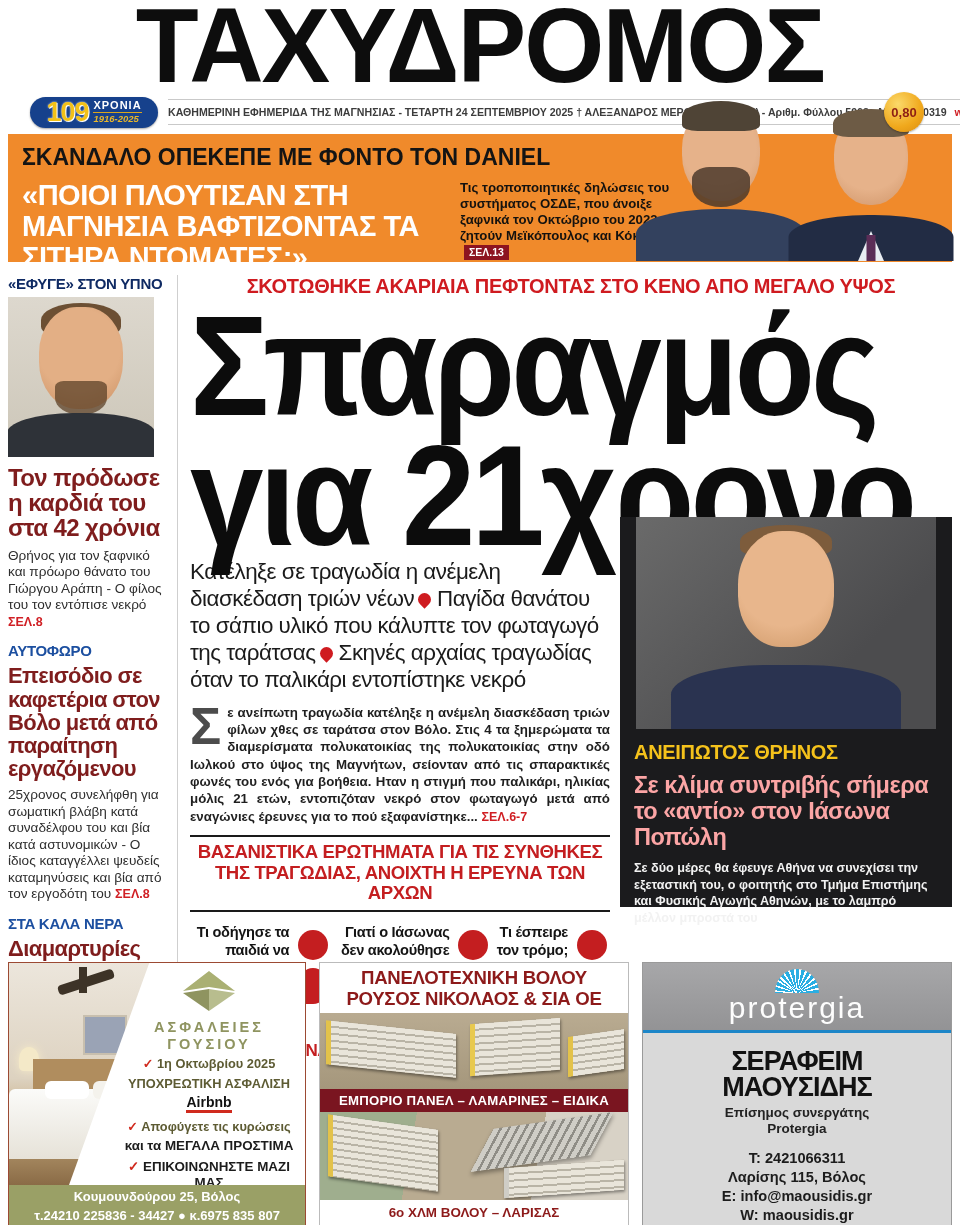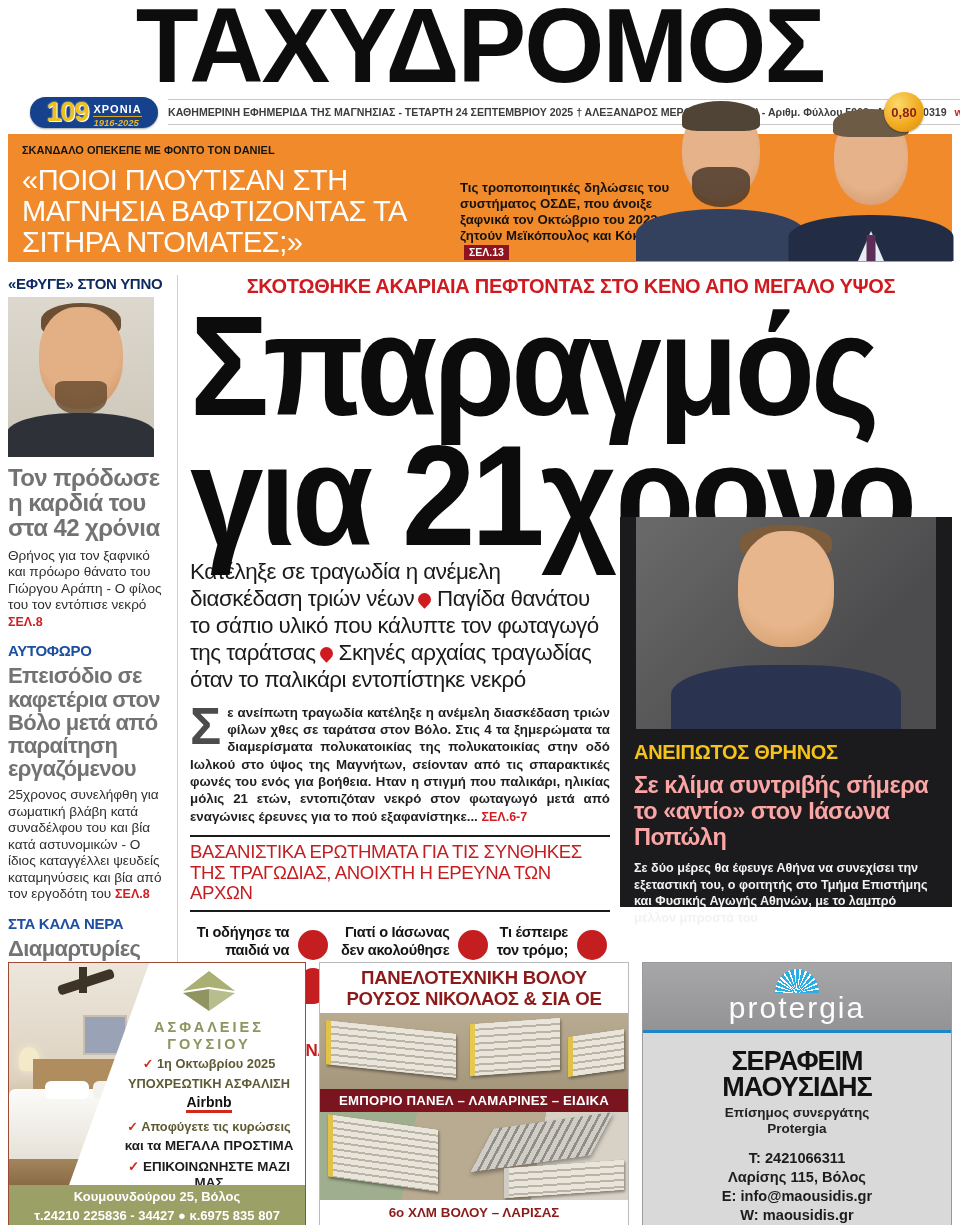--- a/index.html
+++ b/index.html
@@ -5,35 +5,35 @@
   * { margin:0; padding:0; box-sizing:border-box; }
   html,body { background:#ffffff; }
   body { width:960px; font-family:"Liberation Sans", sans-serif; }
   .page { position:relative; width:960px; height:1225px; background:#fff; overflow:hidden; padding:0 8px; }
 
   
   .masthead { text-align:center; height:92px; overflow:visible; }
   .masthead h1 { font-size:103px; line-height:90px; font-weight:900; color:#0d0d0d; letter-spacing:-2px; transform:scaleY(1.02); transform-origin:top center; }
 
   .info-row { position:relative; height:36px; display:flex; align-items:center; margin-top:2px; }
-  .badge-109 { position:relative; z-index:3; width:128px; height:31px; background:#16418c; border-radius:16px; display:flex; align-items:flex-end; justify-content:center; gap:5px; margin-left:22px; flex:0 0 auto; box-shadow:0 1px 2px rgba(0,0,0,.35); }
+  .badge-109 { position:relative; z-index:3; width:128px; height:31px; background:#16418c; border-radius:16px; display:flex; align-items:center; justify-content:center; gap:5px; margin-left:22px; flex:0 0 auto; box-shadow:0 1px 2px rgba(0,0,0,.35); }
   .badge-num { font-size:27px; font-weight:900; color:#f2c118; text-shadow:0 0 2px #fff, 1px 1px 0 #fff; letter-spacing:-1px; }
   .badge-right { display:flex; flex-direction:column; line-height:1; }
   .badge-years-label { color:#fff; font-weight:bold; font-size:11px; letter-spacing:1px; border-bottom:1px solid #d9a51e; padding-bottom:1px; }
   .badge-years { color:#e8b62a; font-size:9.5px; font-style:italic; font-weight:bold; padding-top:1px; }
   .dateline-box { flex:1; height:26px; border-top:1px solid #c9c9c9; border-bottom:1px solid #c9c9c9; display:flex; align-items:center; justify-content:center; gap:8px; margin-left:10px; }
   .dateline { font-size:10.6px; font-weight:bold; color:#3c3c3c; letter-spacing:0; white-space:nowrap; }
   .site-url { font-size:11px; font-weight:900; color:#d01f24; }
   .price-coin { position:absolute; z-index:4; right:28px; top:-2px; width:40px; height:40px; border-radius:50%; background:radial-gradient(circle at 35% 30%, #fbd96a, #f0a81c 60%, #d98a10); display:flex; align-items:center; justify-content:center; box-shadow:0 1px 2px rgba(0,0,0,.3); }
   .price-coin span { font-size:13px; font-weight:900; color:#8d1f14; }
 
   
   .top-banner { position:relative; margin-top:4px; height:128px; background:#f08a2b; padding:10px 14px; z-index:2; }
-  .tb-kicker { font-size:11px; font-weight:900; color:#141414; letter-spacing:0; }
-  .tb-headline { margin-top:9px; font-size:29px; line-height:1.07; font-weight:400; color:#ffffff; width:450px; letter-spacing:-0.5px; }
+  .tb-kicker { font-size:23px; font-weight:900; color:#141414; letter-spacing:0; }
+  .tb-headline { margin-top:9px; font-size:29px; line-height:1.07; font-weight:700; color:#ffffff; width:450px; letter-spacing:-0.5px; }
   .tb-side { position:absolute; left:452px; top:46px; width:238px; font-size:13.2px; line-height:1.22; font-weight:bold; color:#14120f; }
   .tb-pageref { display:inline-block; background:#8d1420; color:#fff; font-size:10.5px; font-weight:bold; padding:1px 5px; margin-left:4px; }
   .tb-photos { position:absolute; right:2px; top:-33px; width:312px; height:160px; z-index:3; }
   .man { position:absolute; bottom:0; }
   .man .head { position:absolute; left:50%; transform:translateX(-50%); top:0; border-radius:45% 45% 48% 48%; background:radial-gradient(circle at 48% 45%, #e6b28a 55%, #cf9468); }
   .man .hair { position:absolute; left:50%; transform:translateX(-50%); border-radius:50% 50% 20% 20%; }
   .man .torso { position:absolute; bottom:0; left:50%; transform:translateX(-50%); border-radius:48% 48% 0 0; }
   .man .shirt { position:absolute; bottom:0; left:50%; transform:translateX(-50%); width:26px; height:30px; background:#e9edf2; clip-path:polygon(50% 0,100% 100%,0 100%); }
   .man .tie { position:absolute; bottom:0; left:50%; transform:translateX(-50%); width:9px; height:26px; background:#5b2d57; }
   .man .beard { position:absolute; left:50%; transform:translateX(-50%); border-radius:30% 30% 50% 50%; background:#4c3a2c; opacity:.85; }
@@ -43,39 +43,39 @@
 
   
   .sidebar { border-right:1px solid #cfcfcf; padding-right:10px; }
   .sb-kicker { font-size:15px; font-weight:900; color:#0f2a63; margin-bottom:5px; letter-spacing:-0.3px; }
   .sb-kicker.blue { color:#1c4fa0; }
   .photo-sb { position:relative; width:146px; height:160px; background:linear-gradient(180deg,#ddd8ce,#ccc6b8); overflow:hidden; margin-bottom:8px; }
   .photo-sb .head { position:absolute; top:10px; left:50%; transform:translateX(-50%); width:84px; height:102px; border-radius:45% 45% 46% 46%; background:radial-gradient(circle at 48% 42%, #e3af85 55%, #c98f63); }
   .photo-sb .hair { position:absolute; top:6px; left:50%; transform:translateX(-50%); width:80px; height:34px; border-radius:50% 50% 30% 30%; background:#6c4f33; }
   .photo-sb .beard { position:absolute; top:84px; left:50%; transform:translateX(-50%); width:52px; height:34px; border-radius:20% 20% 60% 60%; background:rgba(92,66,40,.75); }
   .photo-sb .torso { position:absolute; bottom:-4px; left:50%; transform:translateX(-50%); width:150px; height:48px; border-radius:45% 45% 0 0; background:#2e3238; }
-  .sb-headline { font-size:24px; line-height:1.05; font-weight:900; color:#737373; letter-spacing:-0.6px; margin-bottom:7px; }
+  .sb-headline { font-size:24px; line-height:1.05; font-weight:900; color:#7f1d1d; letter-spacing:-0.6px; margin-bottom:7px; }
   .sb-headline.small { font-size:22px; }
   .sb-summary { font-size:13.6px; line-height:1.22; color:#2e2e2e; margin-bottom:12px; }
   .pageref { color:#d01f24; font-weight:900; font-size:12.5px; }
 
   
   .main-story { position:relative; }
   .ms-kicker { text-align:center; font-size:20px; font-weight:900; color:#cf1b20; letter-spacing:-0.3px; }
   .ms-headline { font-weight:900; color:#0c0c0c; letter-spacing:-4px; line-height:0.96; transform:scaleY(1.08); transform-origin:top left; }
   .ms-h1 { font-size:132px; }
   .ms-h2 { font-size:132px; margin-top:-6px; }
   .story-lower { display:grid; grid-template-columns:1fr 332px; column-gap:10px; margin-top:14px; }
   .deck { font-size:22.4px; line-height:1.2; color:#1b1b1b; letter-spacing:-0.5px; }
   .bullet-dot { display:inline-block; width:13px; height:13px; border-radius:50% 50% 50% 0; background:#cf1b20; margin:0 6px 0 4px; transform:rotate(-45deg); }
   .lead { margin-top:10px; font-size:13.3px; line-height:1.3; color:#1f1f1f; font-weight:bold; text-align:justify; }
   .dropcap { float:left; font-size:52px; line-height:44px; font-weight:900; color:#4c4c4c; padding-right:6px; }
 
   .qbox { margin-top:10px; }
-  .q-header { border-top:2px solid #1a1a1a; border-bottom:2px solid #1a1a1a; padding:5px 0 6px; text-align:left; font-size:18.6px; line-height:1.12; font-weight:400; color:#c41e20; letter-spacing:-0.4px; }
+  .q-header { border-top:2px solid #1a1a1a; border-bottom:2px solid #1a1a1a; padding:5px 0 6px; text-align:center; font-size:18.6px; line-height:1.12; font-weight:700; color:#c41e20; letter-spacing:-0.4px; }
   .q-row { display:flex; justify-content:space-between; padding:12px 2px 4px; }
   .q-item { display:flex; gap:6px; }
   .q-text { font-size:14.6px; line-height:1.22; font-weight:900; color:#141414; text-align:right; letter-spacing:-0.3px; }
   .qmark { position:relative; width:34px; height:92px; flex:0 0 auto; }
   .qmark::before { content:""; position:absolute; top:6px; right:1px; width:30px; height:30px; border-radius:50%; background:#c41e20; }
   .qmark::after { content:""; position:absolute; top:44px; right:1px; width:30px; height:36px; background:#c41e20; border-radius:50% 50% 50% 2px; }
   .q-footer { margin-top:6px; text-align:center; font-size:17px; font-weight:900; color:#c41e20; letter-spacing:-0.4px; }
 
   
   .story-right { position:relative; }

